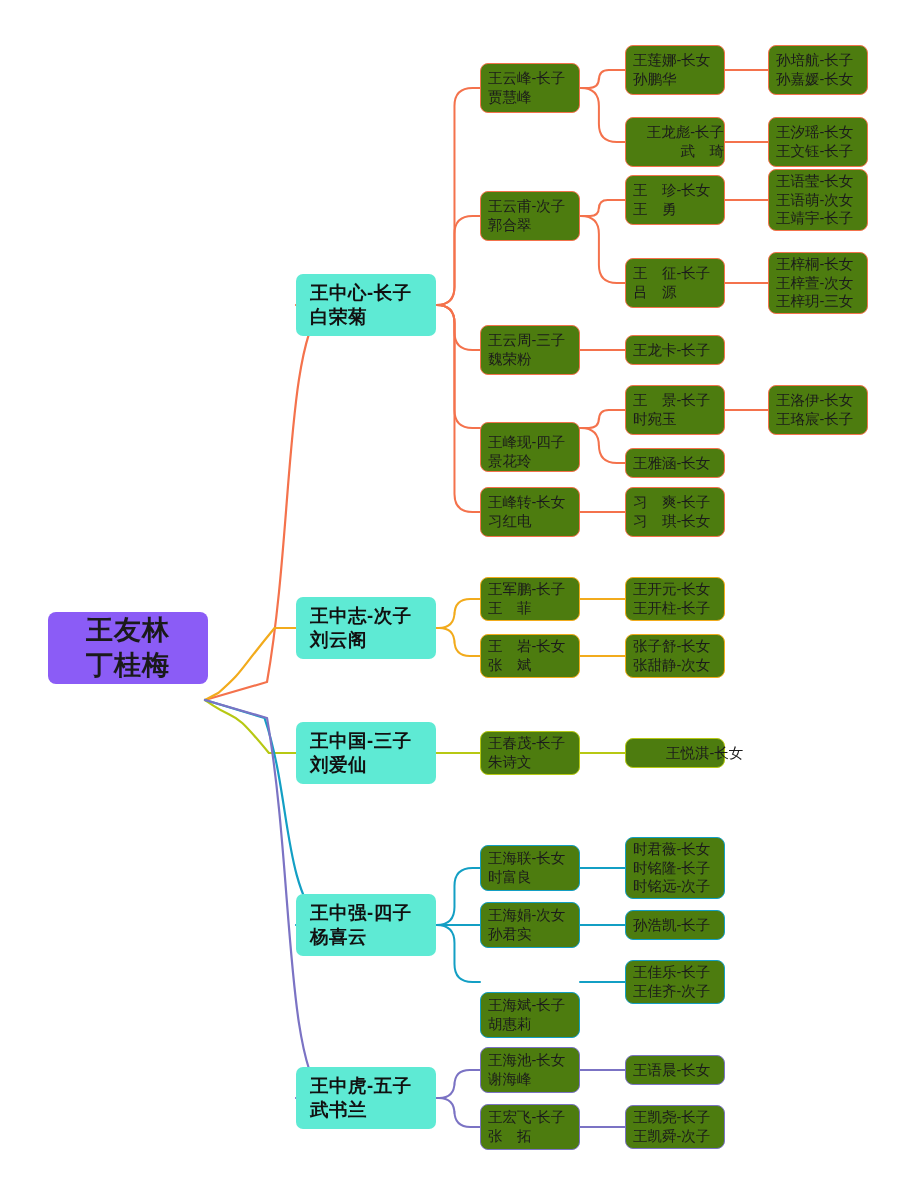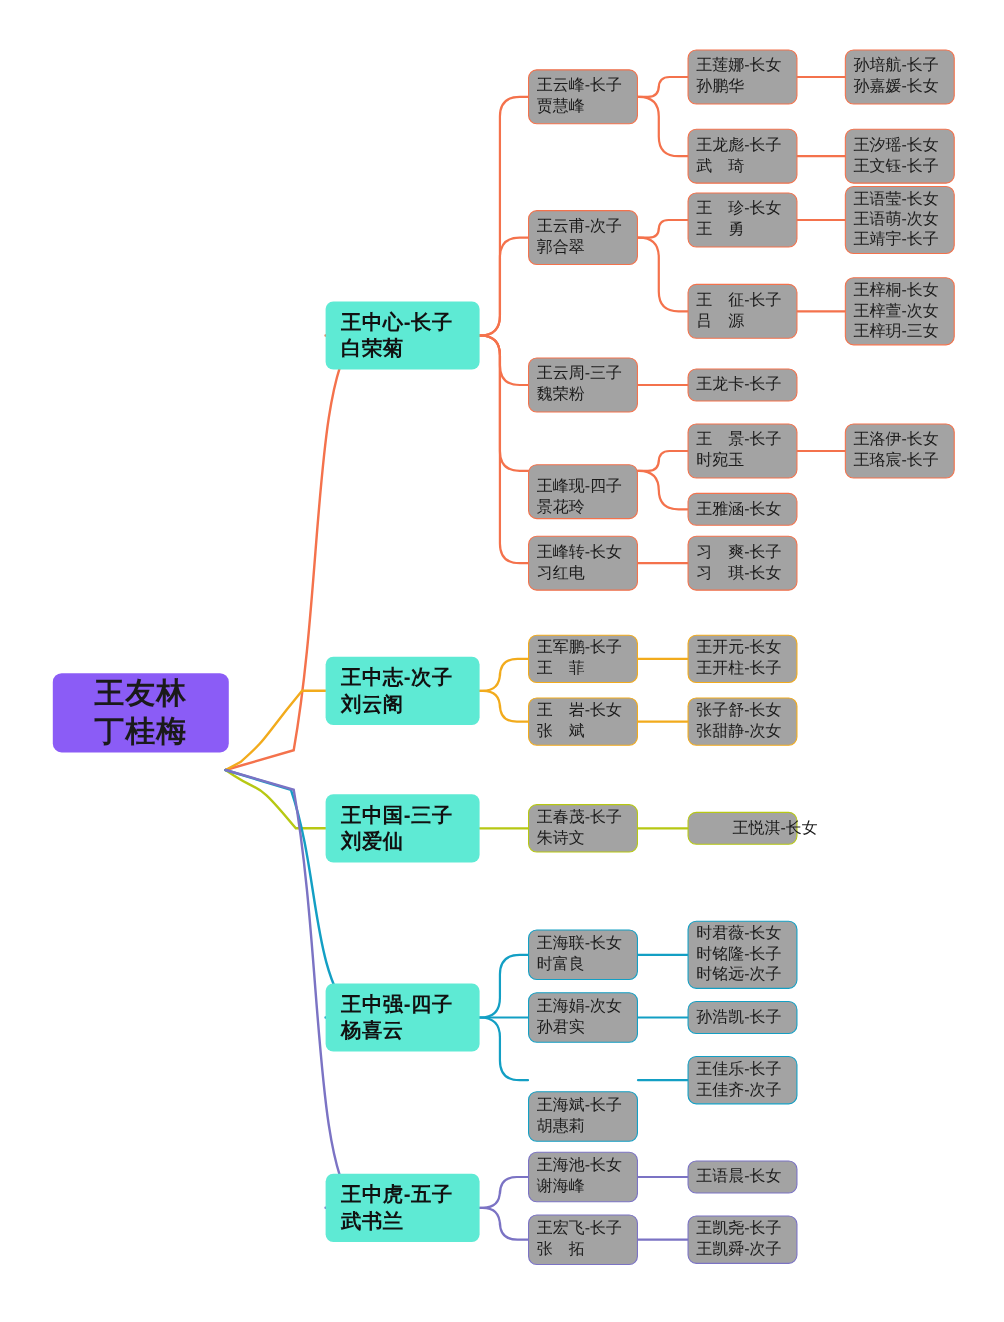--- a/index.html
+++ b/index.html
@@ -25,21 +25,21 @@
 
   
   .lv1{
     background:#5eead4;border-radius:7px;
     padding-left:14px;
   }
   .lv1 .ln{font-size:18.5px;font-weight:bold;color:#111111;letter-spacing:.5px;}
 
   
   .lv2,.lv3{
-    background:#a3a3a3;border-radius:8px;border:1.6px solid #000;
+    background:#4d7c0f;border-radius:8px;border:1.6px solid #000;
     padding-left:7px;
   }
   .lv2 .ln,.lv3 .ln{font-size:14.5px;color:#1b1b1b;}
 </style>
 </head>
 <body>
 
 <div id="canvas">
   <svg class="links" id="link-layer">
       <path d="M208,700 L205,700" fill="none" stroke="#7b73c4" stroke-width="2" stroke-linecap="round"></path>
@@ -97,21 +97,21 @@
         <div class="ln">贾慧峰</div>
       </div>
       <div class="node lv3" style="left: 625px; width: 100px; top: 45px; height: 50px; border-color: rgb(244, 114, 76);">
         <div class="ln">王莲娜-长女</div>
         <div class="ln">孙鹏华</div>
       </div>
       <div class="node lv3" style="left: 768px; width: 100px; top: 45px; height: 50px; border-color: rgb(244, 114, 76);">
         <div class="ln">孙培航-长子</div>
         <div class="ln">孙嘉媛-长女</div>
       </div>
-      <div class="node lv3" style="left: 625px; width: 100px; top: 117px; height: 50px; border-color: rgb(244, 114, 76);">
+      <div class="node lv3" style="left: 625px; width: 100px; top: 117px; height: 50px; border-color: rgb(244, 114, 76); text-align: right;">
         <div class="ln">王龙彪-长子</div>
         <div class="ln">武　琦</div>
       </div>
       <div class="node lv3" style="left: 768px; width: 100px; top: 117px; height: 50px; border-color: rgb(244, 114, 76);">
         <div class="ln">王汐瑶-长女</div>
         <div class="ln">王文钰-长子</div>
       </div>
       <div class="node lv2" style="left: 480px; width: 100px; top: 191px; height: 50px; border-color: rgb(244, 114, 76);">
         <div class="ln">王云甫-次子</div>
         <div class="ln">郭合翠</div>

